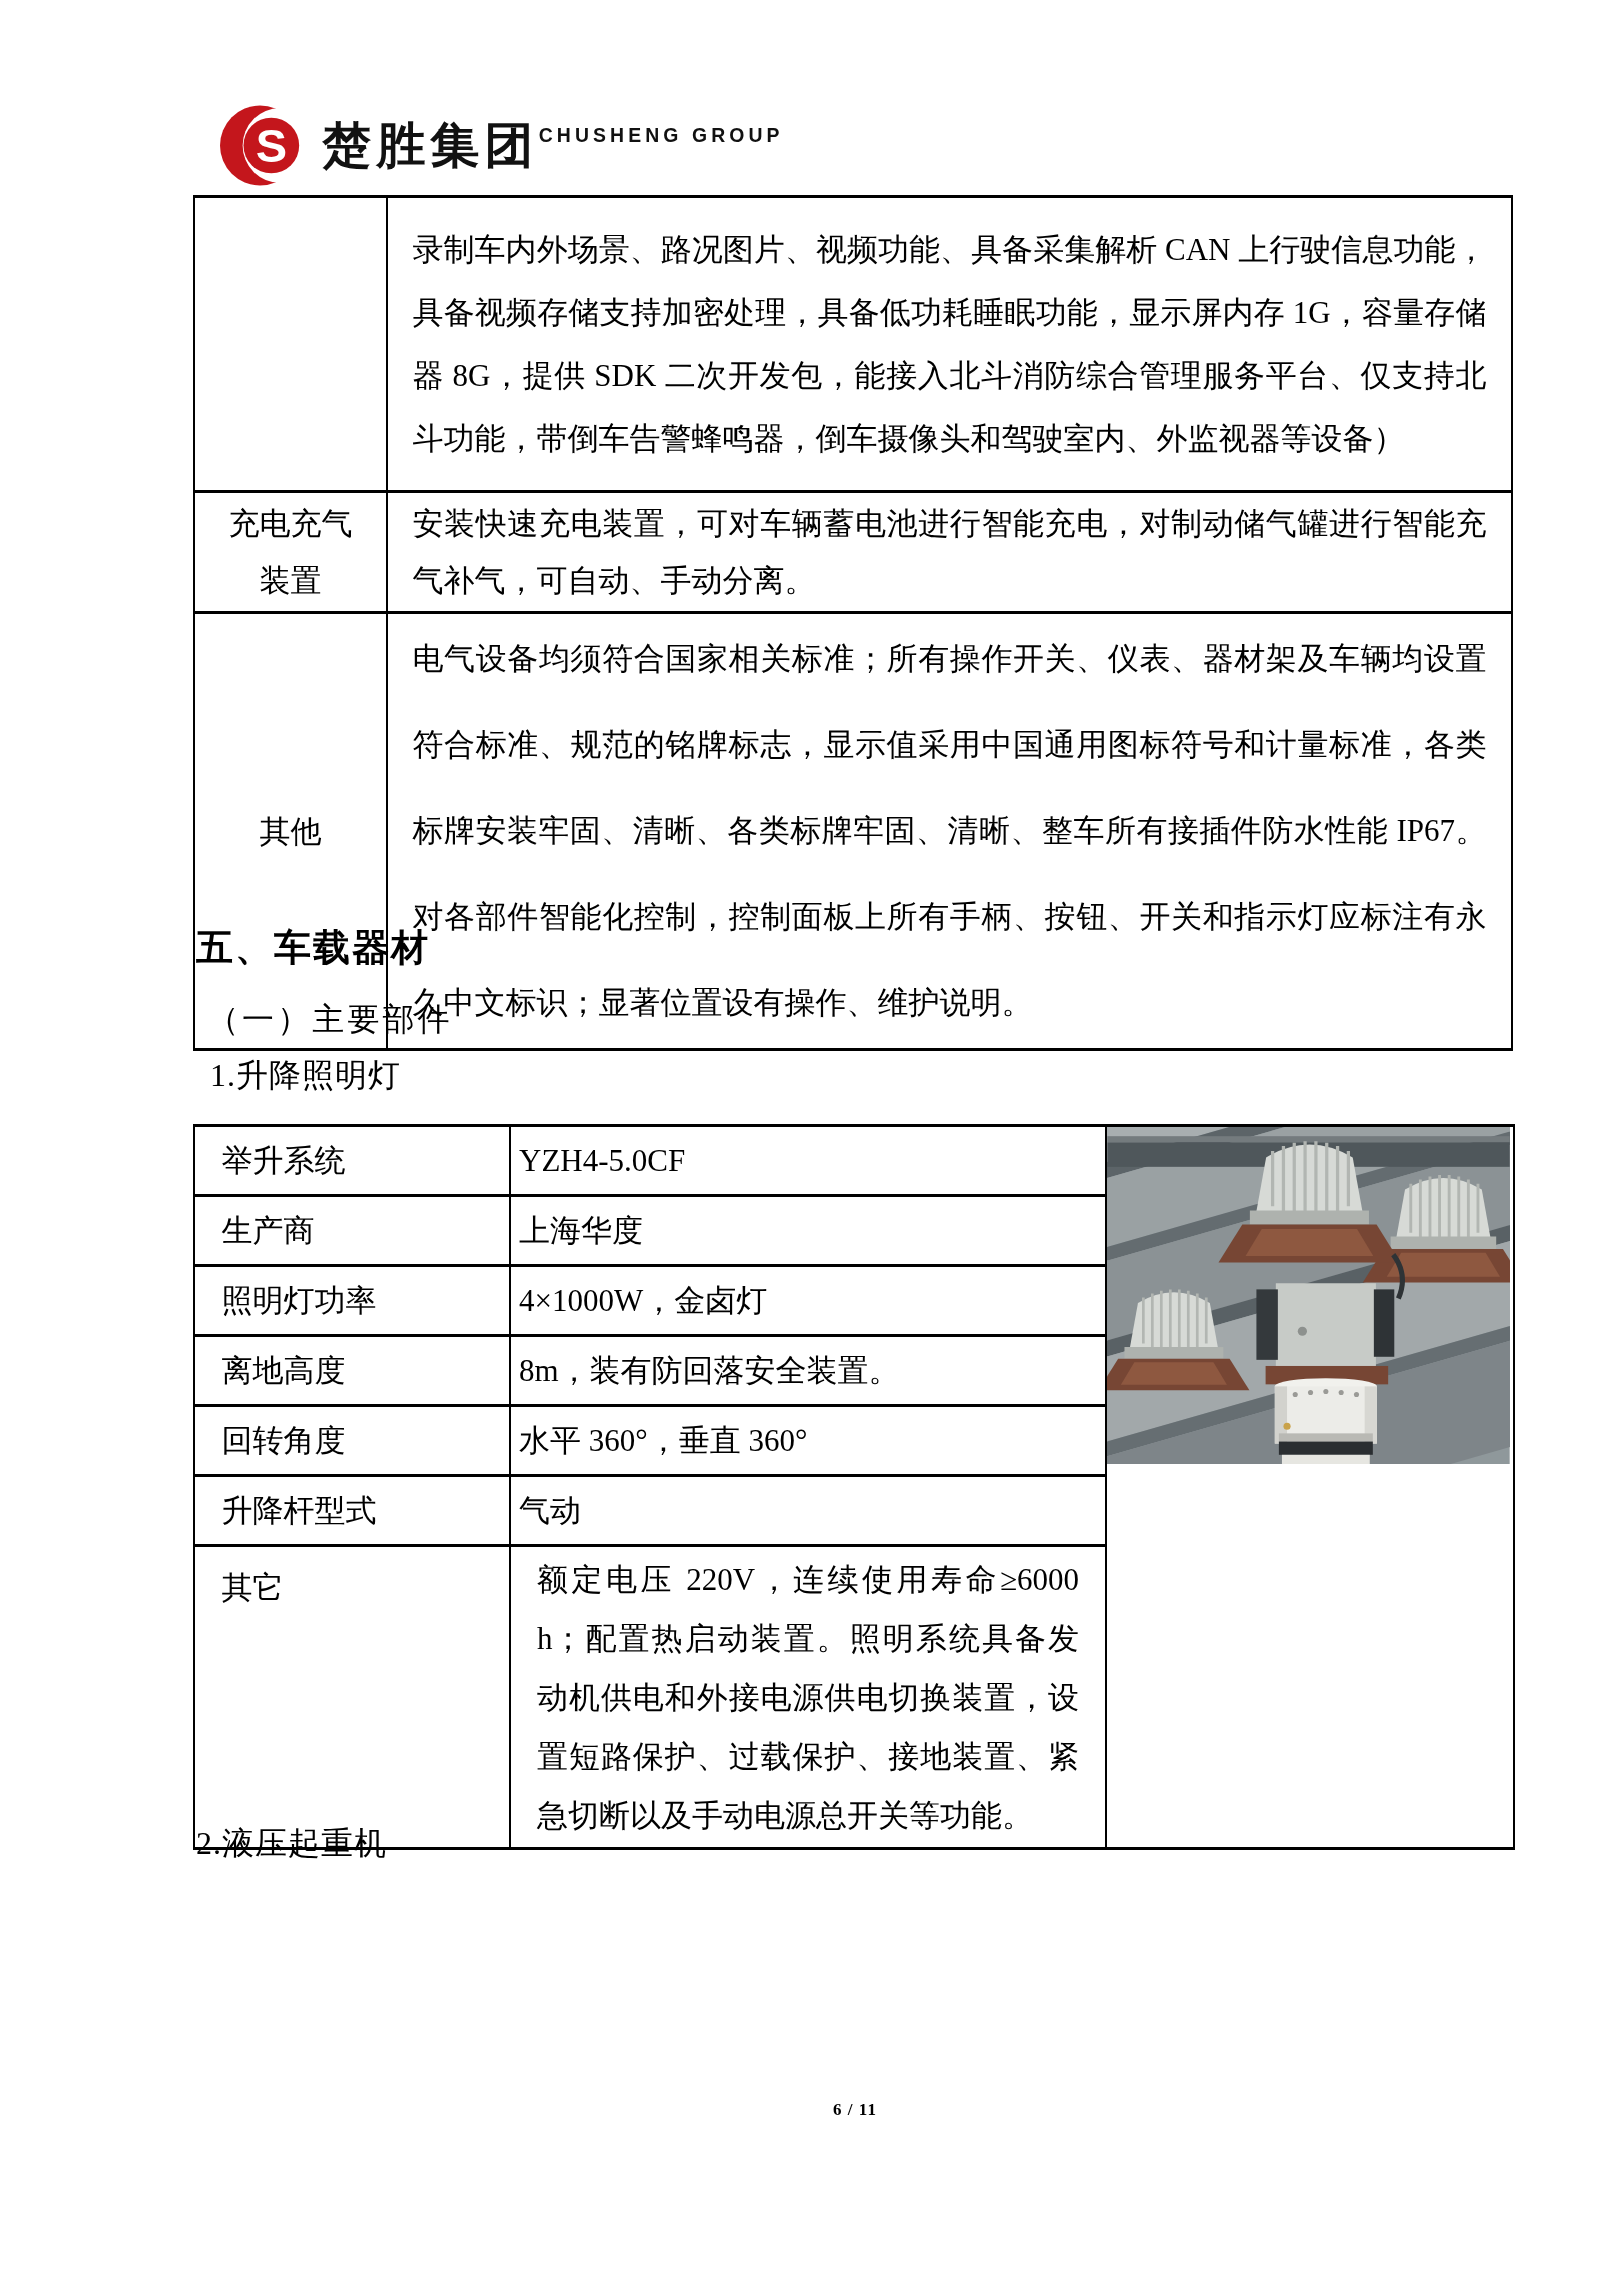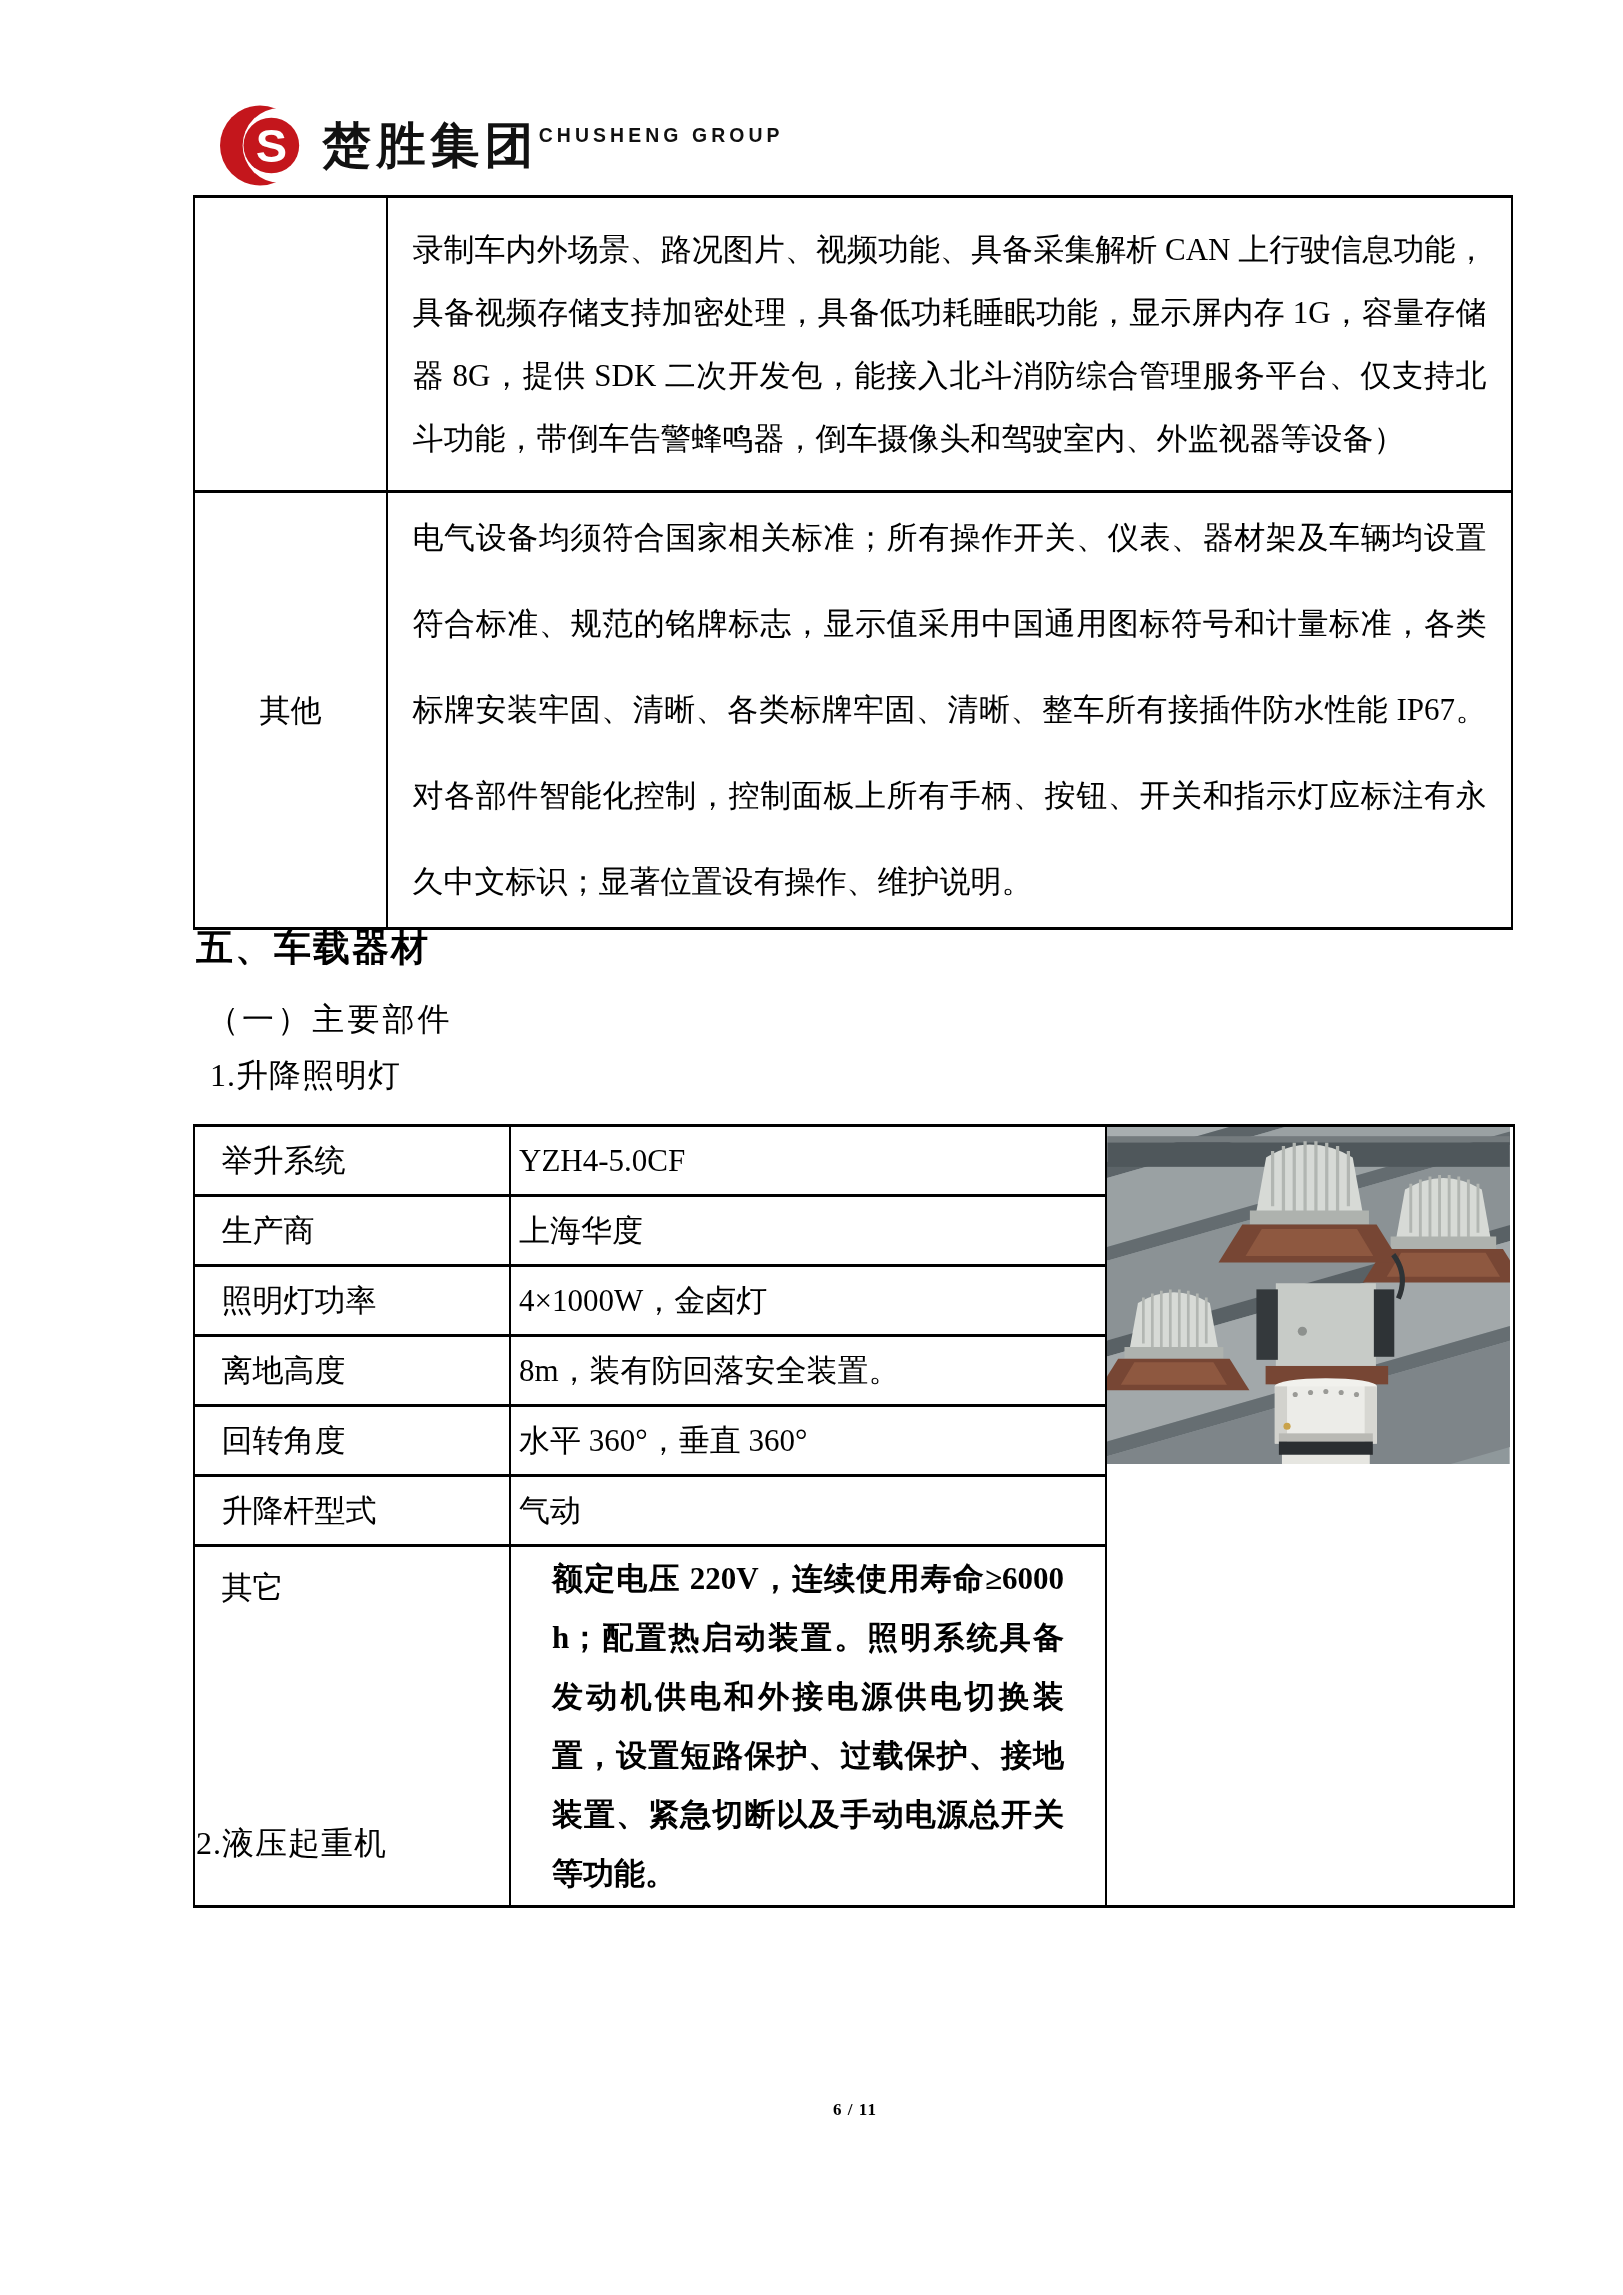--- a/index.html
+++ b/index.html
@@ -48,21 +48,21 @@
   .val.lh120{line-height:86px;}
   
   .lamp-table{left:193px;top:1124px;width:1320px;}
   .lamp-table col.c1{width:316px;}
   .lamp-table col.c2{width:596px;}
   .lamp-table col.c3{width:408px;}
   .lamp-table tr.single{height:70px;}
   .lamp-table tr.tall{height:303px;}
   .lbl-left{text-align:left;padding-left:26.6px;}
   .val-single{text-align:left;padding-left:8px;padding-right:15.3px;}
-  .val-multi{text-align:justify;padding:2px 41px;line-height:59px;font-weight:bold;}
+  .val-multi{text-align:justify;padding:2px 26px;line-height:59px;}
   .photo-cell{padding:0;vertical-align:top;}
   .photo-cell svg{display:block;}
   
   .crane-table{left:193px;top:1869px;width:1320px;}
   .crane-table col.c1{width:313px;}
   .crane-table col.c2{width:592px;}
   .crane-table col.c3{width:415px;}
   .crane-table tr.single{height:63px;}
   
   .h-part{
@@ -106,20 +106,25 @@
 
   <table class="cont-table">
     <colgroup>
         <col class="c1">
         <col>
       </colgroup>
     <tbody>
         <tr class="r1">
       <td class="lbl-center"></td>
       <td class="val">录制车内外场景、路况图片、视频功能、具备采集解析 CAN 上行驶信息功能，具备视频存储支持加密处理，具备低功耗睡眠功能，显示屏内存 1G，容量存储器 8G，提供 SDK 二次开发包，能接入北斗消防综合管理服务平台、仅支持北斗功能，带倒车告警蜂鸣器，倒车摄像头和驾驶室内、外监视器等设备）</td>
+    </tr>
+    <tr class="r2">
+      <td class="lbl-center">充电充气
+装置</td>
+      <td class="val lh112">安装快速充电装置，可对车辆蓄电池进行智能充电，对制动储气罐进行智能充气补气，可自动、手动分离。</td>
     </tr>
     <tr class="r3">
       <td class="lbl-center">其他</td>
       <td class="val lh120">电气设备均须符合国家相关标准；所有操作开关、仪表、器材架及车辆均设置符合标准、规范的铭牌标志，显示值采用中国通用图标符号和计量标准，各类标牌安装牢固、清晰、各类标牌牢固、清晰、整车所有接插件防水性能 IP67。对各部件智能化控制，控制面板上所有手柄、按钮、开关和指示灯应标注有永久中文标识；显著位置设有操作、维护说明。</td>
     </tr>
   </tbody>
     </table>
 
   <div class="h-part">五、车载器材</div>
   <div class="h-sub">（一）主要部件</div>

